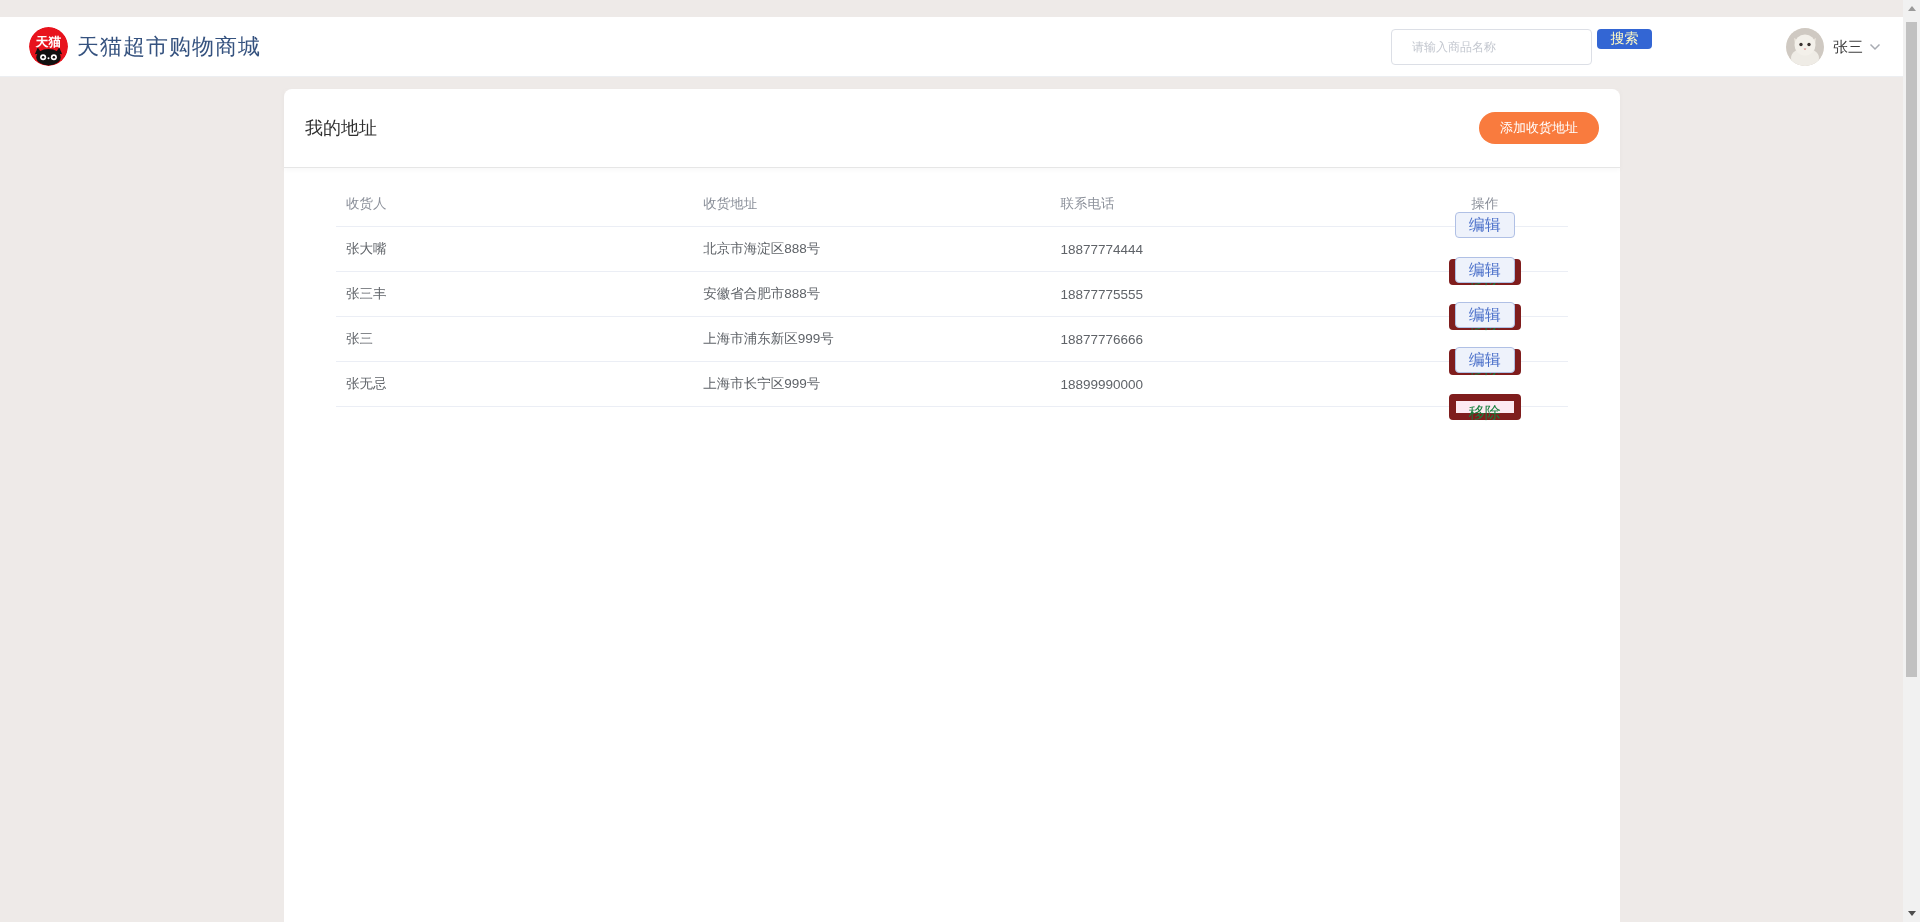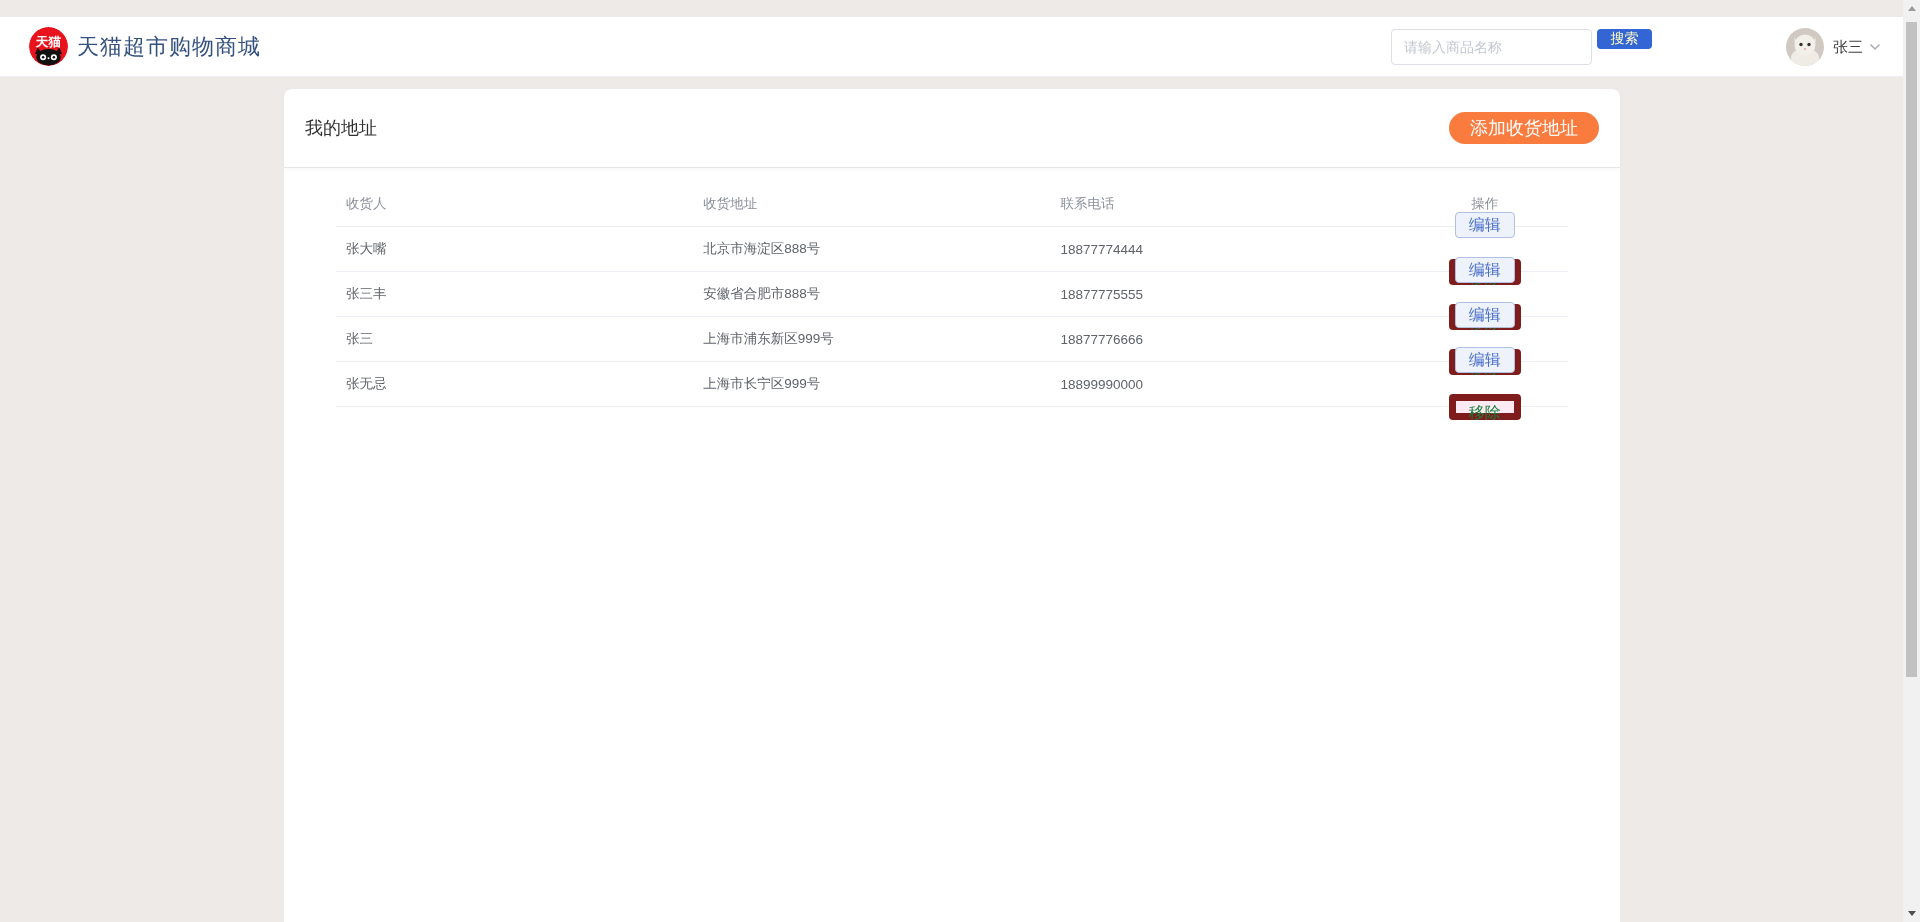--- a/index.html
+++ b/index.html
@@ -17,21 +17,21 @@
     background:#ffffff; border-bottom:1px solid #eceef1; z-index:5;
   }
   .brand { position:absolute; left:29px; top:10px; display:flex; align-items:center; }
   .logo { width:39px; height:39px; border-radius:50%; overflow:hidden; flex:0 0 auto; }
   .site-title {
     margin-left:9px; font-size:22px; font-weight:normal; color:#35527f; letter-spacing:1px;
   }
   .search-area { position:absolute; left:1391px; top:12px; display:flex; }
   .search-input {
     width:201px; height:36px; border:1px solid #dcdfe6; border-radius:4px;
-    padding:0 12px; font-size:14px; color:#606266; outline:none; background:#fff;
+    padding:0 20px; font-size:12px; color:#606266; outline:none; background:#fff;
     font-family:"Liberation Sans","DejaVu Sans",sans-serif;
   }
   .search-input::placeholder { color:#c3c7cf; }
   .search-btn {
     margin-left:5px; width:55px; height:20px; border:none; border-radius:4px;
     background:#3366d4; color:#fef9c3; font-size:14px; cursor:pointer;
     font-family:"Liberation Sans","DejaVu Sans",sans-serif;
   }
   .user-area { position:absolute; left:1786px; top:11px; display:flex; align-items:center; cursor:pointer; }
   .avatar {
@@ -47,21 +47,21 @@
     background:#ffffff; border-radius:8px 8px 0 0;
   }
   .card-header {
     height:79px; display:flex; align-items:center; justify-content:space-between;
     padding:0 21px; border-bottom:1px solid #e6e6e6;
     box-shadow:0 2px 5px rgba(0,0,0,0.03);
   }
   .card-title { font-size:18px; font-weight:normal; color:#303030; }
   .add-btn {
     height:32px; padding:0 21px; border:none; border-radius:16px;
-    background:#f97b3e; color:#ffffff; font-size:18px; cursor:pointer;
+    background:#f97b3e; color:#ffffff; font-size:13px; cursor:pointer;
     font-family:"Liberation Sans","DejaVu Sans",sans-serif;
   }
 
   
   .table-wrap { margin:0 52px; padding-top:13px; }
   .t-row, .t-head { display:flex; align-items:center; border-bottom:1px solid #ebeef5; }
   .t-head { height:46px; }
   .t-row { height:45px; }
   .cell { padding:0 10px; font-size:13.5px; }
   .t-head .cell { color:#8b909a; }

